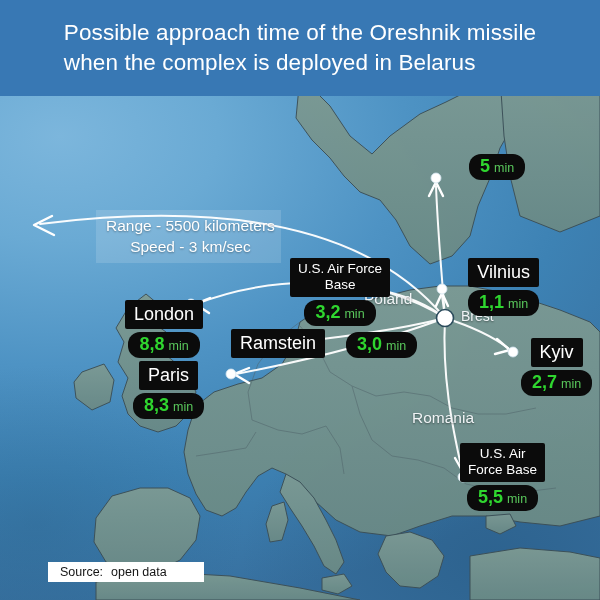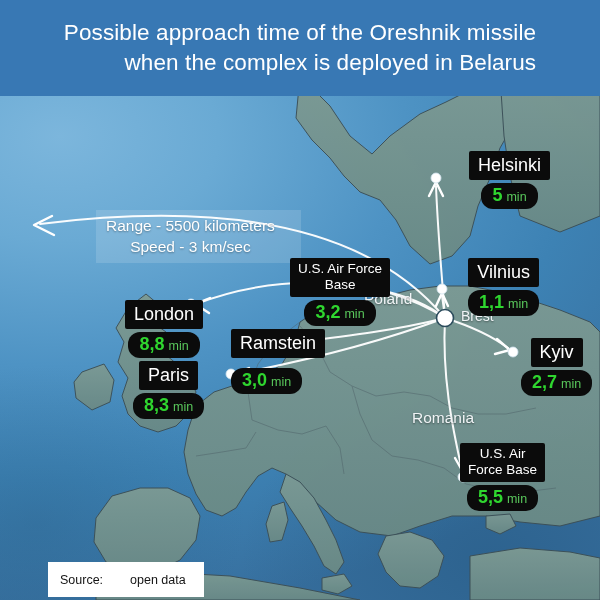--- a/index.html
+++ b/index.html
@@ -20,21 +20,21 @@
     position:absolute;left:0;top:0;width:600px;height:96px;
     background:#3878b4;
     display:flex;align-items:center;justify-content:center;
     z-index:40;
   }
   .header-title{
     color:#ffffff;
     font-size:22.5px;
     line-height:30px;
     font-weight:400;
-    text-align:right;
+    text-align:left;
     letter-spacing:0.1px;
     padding:0 10px;
     white-space:pre-line;
   }
 
   
   .map{
     position:absolute;left:0;top:96px;width:600px;height:504px;
     overflow:hidden;
   }
@@ -58,21 +58,21 @@
     font-size:15.5px;
     text-shadow:0 1px 2px rgba(0,0,0,.45);
     white-space:nowrap;
     z-index:20;
   }
   .geo-label.hub{font-size:14px;}
 
   
   .infobox{
     position:absolute;left:96px;top:114px;
-    padding:5px 26px 6px 10px;
+    padding:5px 6px 6px 10px;
     background:rgba(255,255,255,.14);
     color:#ffffff;
     font-size:15.5px;line-height:21px;
     text-align:center;
     text-shadow:0 1px 2px rgba(0,0,0,.35);
     z-index:25;
     white-space:pre-line;
   }
 
   
@@ -97,38 +97,38 @@
     border-radius:12px;
     padding:2px 11px 3px 11px;
     margin-top:3px;
   }
   .badge .val{
     color:#2fd62f;font-size:18px;line-height:21px;font-weight:700;
   }
   .badge .unit{
     color:#59c75b;font-size:12.5px;line-height:16px;
   }
-  .row{display:flex;align-items:flex-start;gap:7px;flex-direction:column;}
+  .row{display:flex;align-items:center;gap:21px;}
   .stack{display:flex;flex-direction:column;align-items:flex-start;}
   .stack.center{align-items:center;}
 
   
   .source-bar{
     position:absolute;left:48px;top:562px;
-    width:156px;height:35px;
+    width:156px;height:20px;
     background:#ffffff;
     display:flex;align-items:center;
     z-index:35;
     text-align:right;
   }
   .source-bar .lbl{
     color:#141414;font-size:12.5px;margin-left:12px;
   }
   .source-bar .val{
-    color:#141414;font-size:12.5px;margin-left:27px;
+    color:#141414;font-size:12.5px;margin-left:8px;
   }
 </style>
 </head>
 <body>
 
 <div class="infographic">
 
   <div class="header">
     <div class="header-title">Possible approach time of the Oreshnik missile
 when the complex is deployed in Belarus</div>
@@ -251,21 +251,20 @@
     </svg>
 
     <div class="infobox">Range - 5500 kilometers
 Speed - 3 km/sec</div>
 
     <div class="geo-label" style="left:364px;top:194px;">Poland</div>
     <div class="geo-label" style="left:412px;top:313px;">Romania</div>
     <div class="geo-label hub" style="left:461px;top:212px;">Brest</div>
 
     <div class="callout stack center" style="left:469px;top:55px;">
-      <span class="name">Helsinki</span>
       <span class="badge">
         <span class="val">5</span>
         <span class="unit">min</span>
       </span>
     </div>
 
     <div class="callout stack center" style="left:468px;top:162px;">
       <span class="name">Vilnius</span>
       <span class="badge">
         <span class="val">1,1</span>

